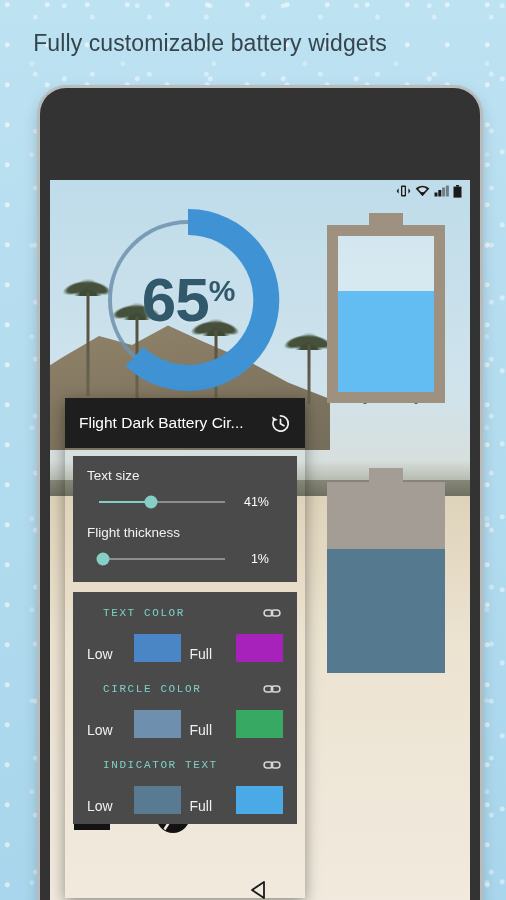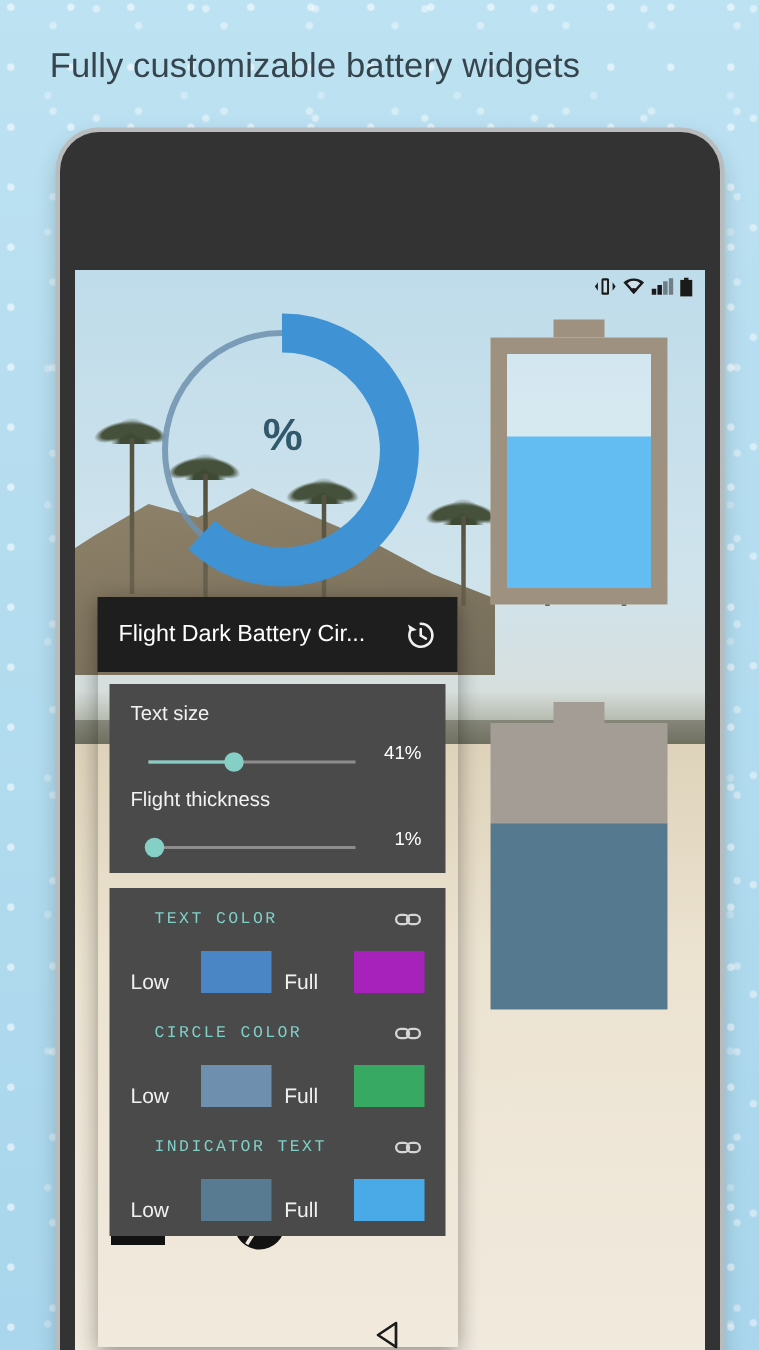--- a/index.html
+++ b/index.html
@@ -176,25 +176,25 @@
     height:50px; background:#1e1e1e;
     display:flex; align-items:center; padding:0 12px 0 14px; gap:8px;
   }
   #dialog-title{
     flex:1; color:#fff; font-size:15.5px; font-weight:400;
     white-space:nowrap; overflow:hidden;
   }
   #history-icon-btn{ width:26px; height:26px; flex:none; display:flex; align-items:center; justify-content:center; }
 
   .card{
-    background:#4a4a4a; margin:8px 8px 0 8px; padding:12px 16px 16px 14px;
+    background:#4a4a4a; margin:8px 8px 0 8px; padding:12px 28px 16px 14px;
   }
   .slider-row + .slider-row{ margin-top:16px; }
   .slider-label{ color:#f2f2f2; font-size:13.5px; margin-bottom:12px; }
-  .slider-line{ display:flex; align-items:flex-end; gap:10px; }
+  .slider-line{ display:flex; align-items:center; gap:10px; }
   .track{
     position:relative; flex:1; height:2px; background:#8d8d8d; margin-left:12px;
   }
   .track .filled{ position:absolute; left:0; top:0; height:2px; background:#86cfc7; }
   .track .thumb{
     position:absolute; top:50%; width:13px; height:13px; border-radius:50%;
     background:#86cfc7; transform:translate(-50%,-50%);
   }
   .slider-val{ color:#ffffff; font-size:12.5px; width:34px; text-align:right; }
 
@@ -282,20 +282,21 @@
     </div>
 
     <div id="circle-widget">
       <svg width="200" height="200" viewBox="0 0 200 200">
 
         <circle cx="100" cy="100" r="78" fill="none" stroke="#6e90ae" stroke-width="4" opacity=".85"></circle>
 
         <path d="M100 22 A78 78 0 1 1 46.5 156.5" fill="none" stroke="#3f93d4" stroke-width="26" stroke-linecap="butt"></path>
       </svg>
       <div id="circle-pct">
+        <span class="num">65</span>
         <span class="sym">%</span>
       </div>
     </div>
 
     <div id="battery-outline">
       <div class="cap"></div>
       <div class="body">
         <div class="fill" style="height:65%"></div>
       </div>
     </div>

